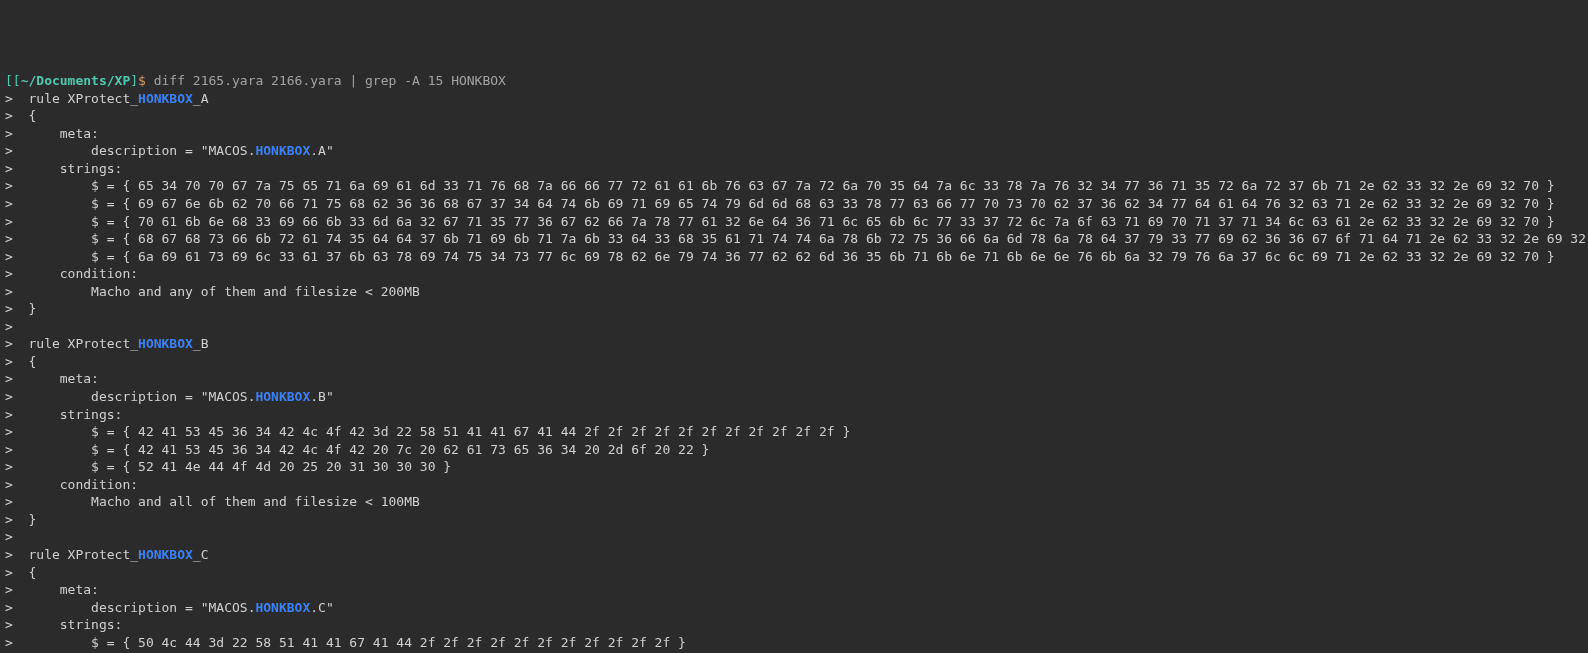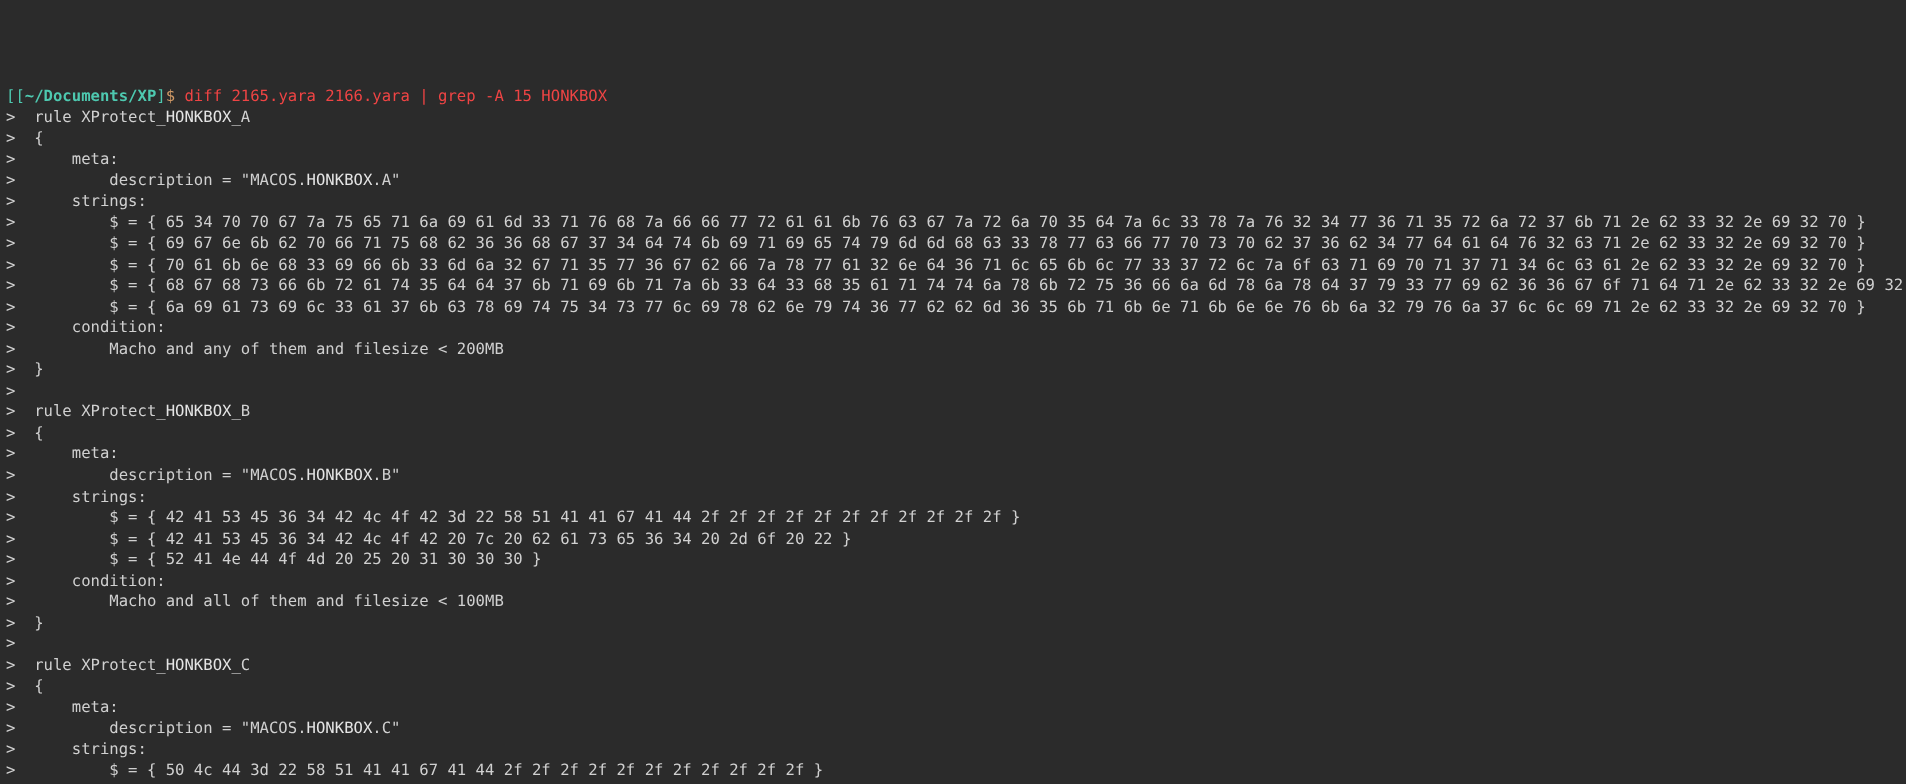--- a/index.html
+++ b/index.html
@@ -10,23 +10,23 @@
     margin: 0;
     padding: 2px 5px;
     line-height: 1.35;
     white-space: pre;
     overflow-x: auto;
   }
   .prompt-open { color: #4ec9b0; }
   .prompt-path { color: #4ec9b0; font-weight: bold; }
   .prompt-close { color: #4ec9b0; }
   .prompt-dollar { color: #d19a66; }
-  .cmd { color: #ef4444; }
+  .cmd { color: #a3a3a3; }
   .gt { color: #d0d0d0; }
-  .highlight { color: #e5e5e5; font-weight: normal; }
+  .highlight { color: #3b82f6; font-weight: bold; }
   .text { color: #d0d0d0; margin-top: 28px; }
 </style>
 </head>
 <body>
 
 
 
 <div id="terminal"><div><span class="prompt-open">[[</span><span class="prompt-path">~/Documents/XP</span><span class="prompt-close">]</span><span class="prompt-dollar">$ </span><span class="cmd">diff 2165.yara 2166.yara | grep -A 15 HONKBOX</span></div><div><span class="gt">&gt;</span><span class="text">  rule XProtect_</span><span class="highlight">HONKBOX</span><span class="text">_A</span></div><div><span class="gt">&gt;</span><span class="text">  {</span></div><div><span class="gt">&gt;</span><span class="text">      meta:</span></div><div><span class="gt">&gt;</span><span class="text">          description = "MACOS.</span><span class="highlight">HONKBOX</span><span class="text">.A"</span></div><div><span class="gt">&gt;</span><span class="text">      strings:</span></div><div><span class="gt">&gt;</span><span class="text">          $ = { 65 34 70 70 67 7a 75 65 71 6a 69 61 6d 33 71 76 68 7a 66 66 77 72 61 61 6b 76 63 67 7a 72 6a 70 35 64 7a 6c 33 78 7a 76 32 34 77 36 71 35 72 6a 72 37 6b 71 2e 62 33 32 2e 69 32 70 }</span></div><div><span class="gt">&gt;</span><span class="text">          $ = { 69 67 6e 6b 62 70 66 71 75 68 62 36 36 68 67 37 34 64 74 6b 69 71 69 65 74 79 6d 6d 68 63 33 78 77 63 66 77 70 73 70 62 37 36 62 34 77 64 61 64 76 32 63 71 2e 62 33 32 2e 69 32 70 }</span></div><div><span class="gt">&gt;</span><span class="text">          $ = { 70 61 6b 6e 68 33 69 66 6b 33 6d 6a 32 67 71 35 77 36 67 62 66 7a 78 77 61 32 6e 64 36 71 6c 65 6b 6c 77 33 37 72 6c 7a 6f 63 71 69 70 71 37 71 34 6c 63 61 2e 62 33 32 2e 69 32 70 }</span></div><div><span class="gt">&gt;</span><span class="text">          $ = { 68 67 68 73 66 6b 72 61 74 35 64 64 37 6b 71 69 6b 71 7a 6b 33 64 33 68 35 61 71 74 74 6a 78 6b 72 75 36 66 6a 6d 78 6a 78 64 37 79 33 77 69 62 36 36 67 6f 71 64 71 2e 62 33 32 2e 69 32 70 }</span></div><div><span class="gt">&gt;</span><span class="text">          $ = { 6a 69 61 73 69 6c 33 61 37 6b 63 78 69 74 75 34 73 77 6c 69 78 62 6e 79 74 36 77 62 62 6d 36 35 6b 71 6b 6e 71 6b 6e 6e 76 6b 6a 32 79 76 6a 37 6c 6c 69 71 2e 62 33 32 2e 69 32 70 }</span></div><div><span class="gt">&gt;</span><span class="text">      condition:</span></div><div><span class="gt">&gt;</span><span class="text">          Macho and any of them and filesize &lt; 200MB</span></div><div><span class="gt">&gt;</span><span class="text">  }</span></div><div><span class="gt">&gt;</span></div><div><span class="gt">&gt;</span><span class="text">  rule XProtect_</span><span class="highlight">HONKBOX</span><span class="text">_B</span></div><div><span class="gt">&gt;</span><span class="text">  {</span></div><div><span class="gt">&gt;</span><span class="text">      meta:</span></div><div><span class="gt">&gt;</span><span class="text">          description = "MACOS.</span><span class="highlight">HONKBOX</span><span class="text">.B"</span></div><div><span class="gt">&gt;</span><span class="text">      strings:</span></div><div><span class="gt">&gt;</span><span class="text">          $ = { 42 41 53 45 36 34 42 4c 4f 42 3d 22 58 51 41 41 67 41 44 2f 2f 2f 2f 2f 2f 2f 2f 2f 2f 2f }</span></div><div><span class="gt">&gt;</span><span class="text">          $ = { 42 41 53 45 36 34 42 4c 4f 42 20 7c 20 62 61 73 65 36 34 20 2d 6f 20 22 }</span></div><div><span class="gt">&gt;</span><span class="text">          $ = { 52 41 4e 44 4f 4d 20 25 20 31 30 30 30 }</span></div><div><span class="gt">&gt;</span><span class="text">      condition:</span></div><div><span class="gt">&gt;</span><span class="text">          Macho and all of them and filesize &lt; 100MB</span></div><div><span class="gt">&gt;</span><span class="text">  }</span></div><div><span class="gt">&gt;</span></div><div><span class="gt">&gt;</span><span class="text">  rule XProtect_</span><span class="highlight">HONKBOX</span><span class="text">_C</span></div><div><span class="gt">&gt;</span><span class="text">  {</span></div><div><span class="gt">&gt;</span><span class="text">      meta:</span></div><div><span class="gt">&gt;</span><span class="text">          description = "MACOS.</span><span class="highlight">HONKBOX</span><span class="text">.C"</span></div><div><span class="gt">&gt;</span><span class="text">      strings:</span></div><div><span class="gt">&gt;</span><span class="text">          $ = { 50 4c 44 3d 22 58 51 41 41 67 41 44 2f 2f 2f 2f 2f 2f 2f 2f 2f 2f 2f }</span></div><div><span class="gt">&gt;</span><span class="text">          $ = { 65 63 68 6f 20 24 50 4c 44 20 7c 20 62 61 73 65 36 34 20 2d 64 20 3e 20 22 }</span></div></div>
 
 

